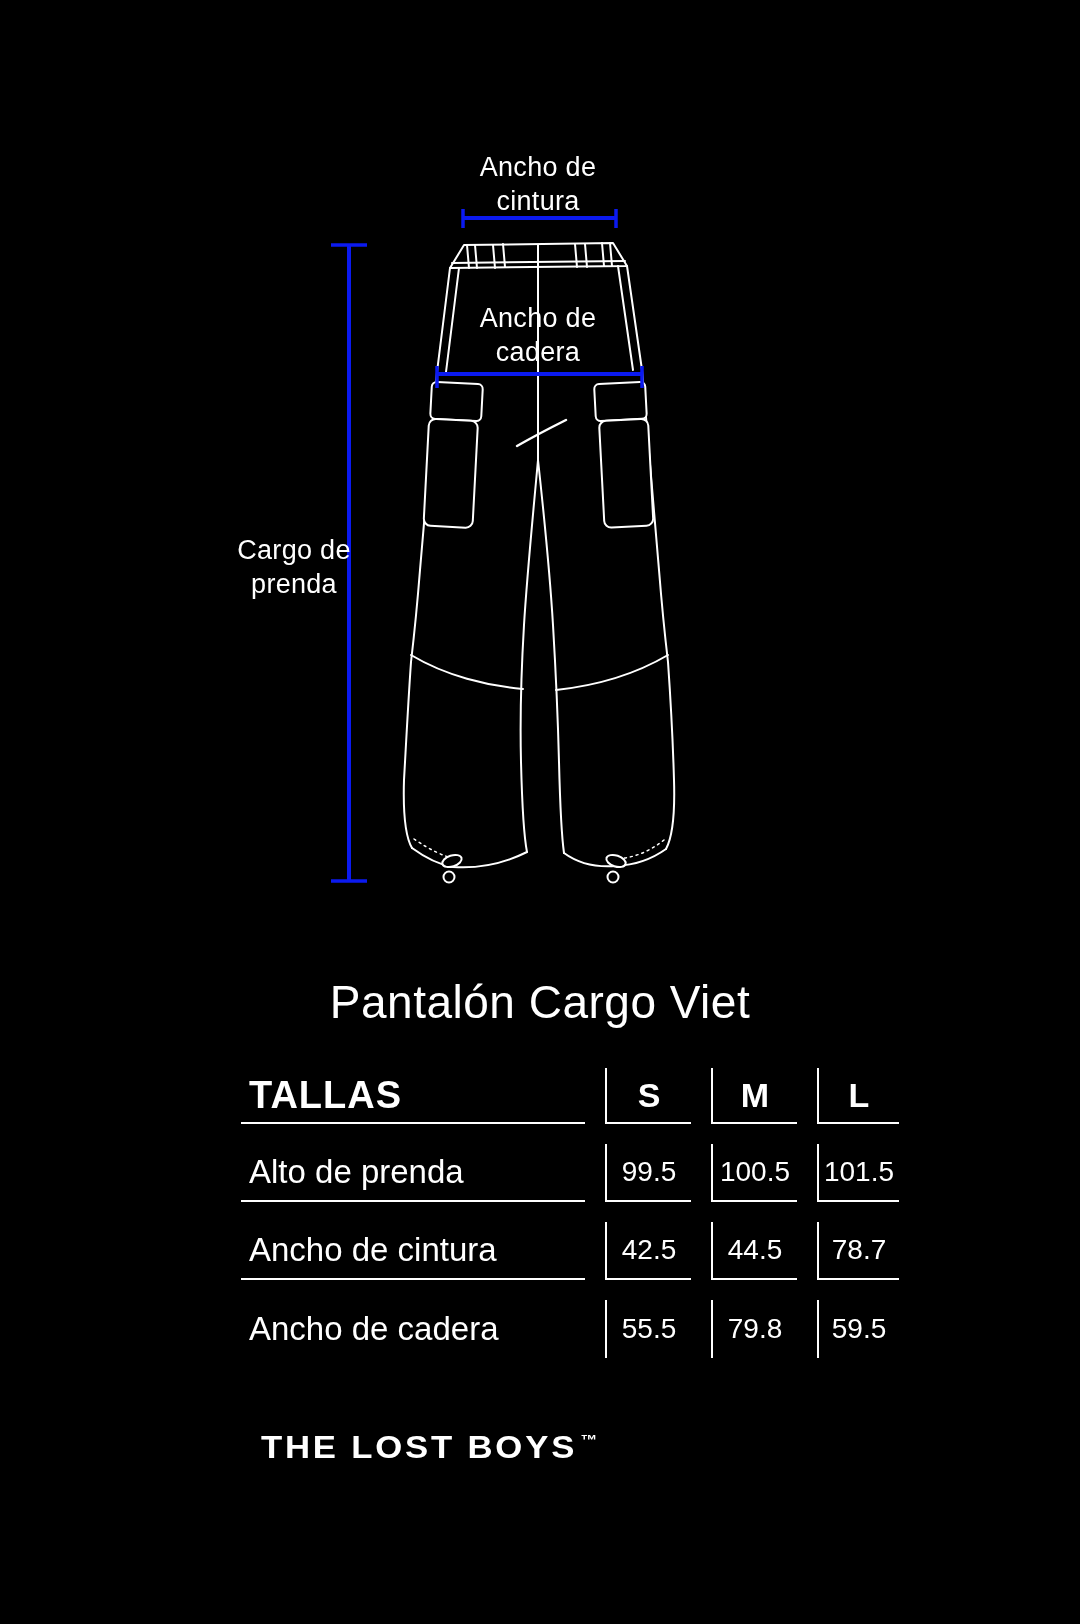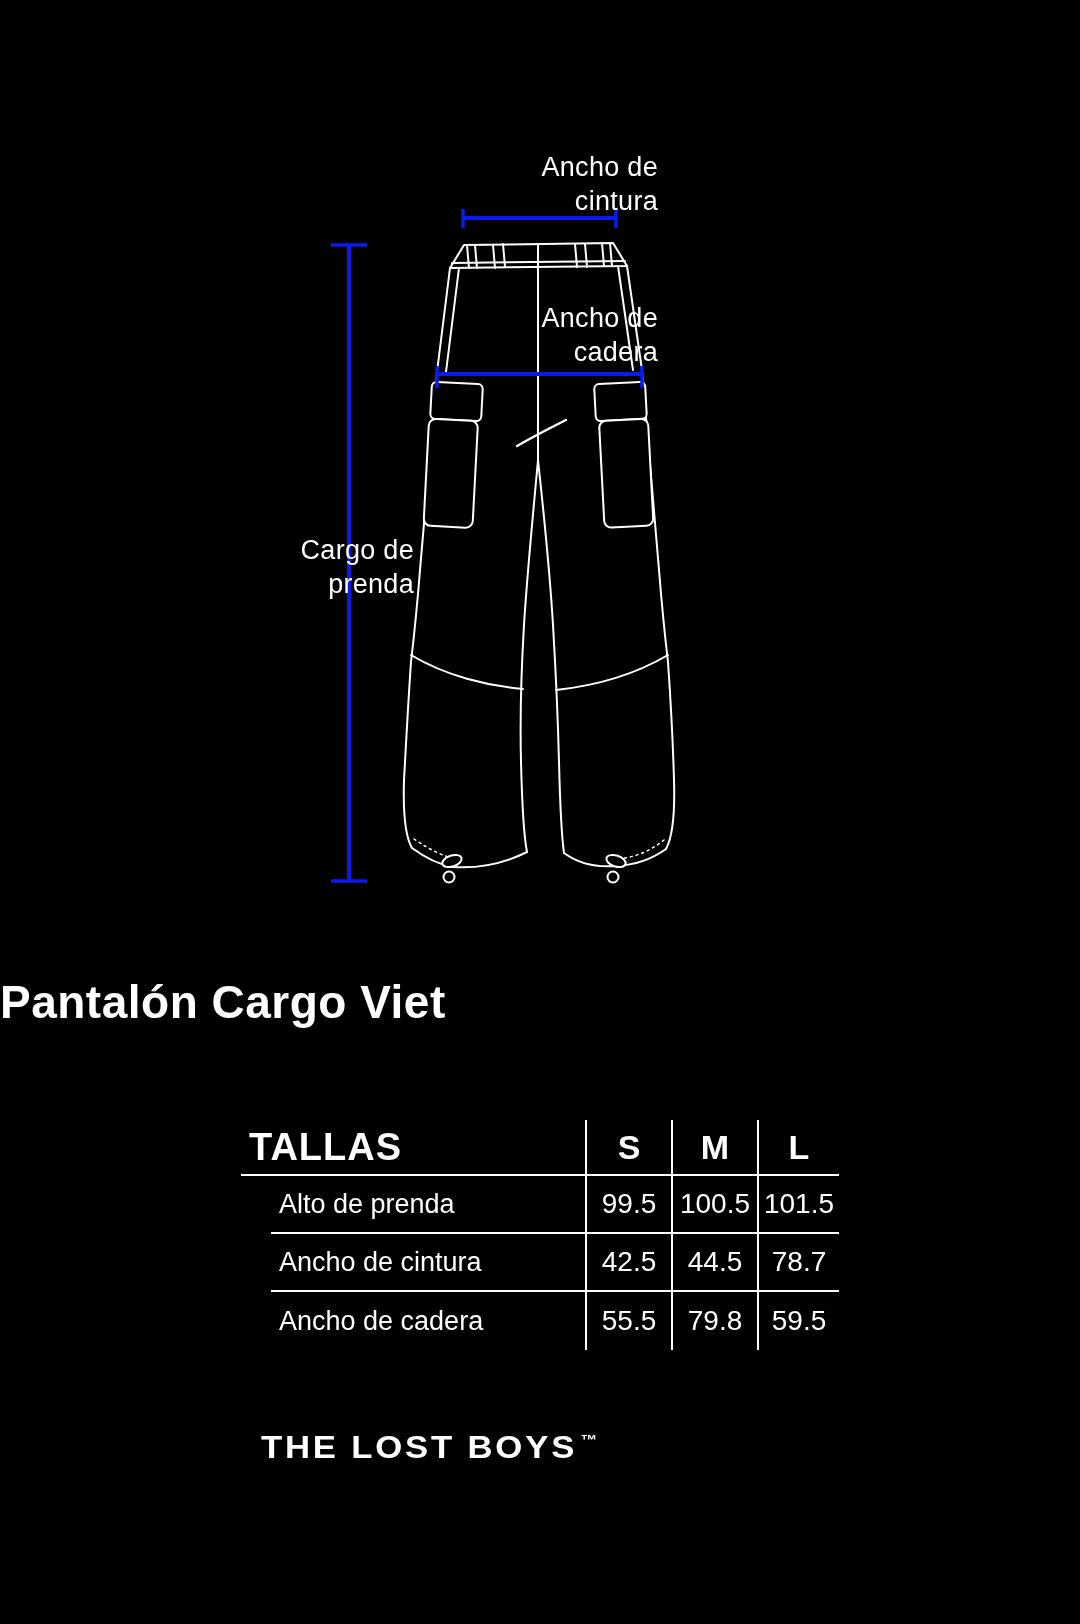--- a/index.html
+++ b/index.html
@@ -14,39 +14,40 @@
     font-family:"Liberation Sans",sans-serif;
   }
   .diagram{position:absolute;left:0;top:0;width:1080px;height:920px;}
   .sketch{stroke:var(--foreground);}
   .measure{stroke:var(--measure-blue);}
   .dash{stroke-dasharray:2 4;stroke-width:1.5;}
   .mlabel{
     position:absolute;text-align:center;font-size:27px;line-height:34px;
     font-weight:400;letter-spacing:.3px;color:var(--foreground);
   }
-  .mlabel span{display:block;text-align:right;}
+  .mlabel span{display:block;}
   .title{
-    position:absolute;left:0;top:976px;width:1080px;text-align:left;
-    font-size:46px;line-height:52px;font-weight:700;letter-spacing:.5px;
+    position:absolute;left:0;top:976px;width:1080px;text-align:center;
+    font-size:46px;line-height:52px;font-weight:400;letter-spacing:.5px;
   }
   .size-table{
-    position:absolute;left:241px;top:1120px;
+    position:absolute;left:241px;top:1068px;
     display:grid;
     grid-template-columns:344px 86px 86px 82px;
     grid-template-rows:56px 58px 58px 58px;
+    gap:20px;
   }
   .cell{display:flex;align-items:center;box-sizing:border-box;}
   .cell.center{justify-content:center;}
   .cell.lab{padding-left:8px;}
   .bb{border-bottom:2px solid var(--foreground);}
   .bl{border-left:2px solid var(--foreground);}
   .th-label{font-size:38px;font-weight:700;letter-spacing:1px;}
   .th-size{font-size:34px;font-weight:700;}
-  .td-label{font-size:27px;font-weight:400;margin-left:30px;}
+  .td-label{font-size:33px;font-weight:400;}
   .td-value{font-size:28px;font-weight:400;text-align:center;}
   .footer{position:absolute;left:0;top:1430px;width:858px;text-align:center;}
   .brand{
     display:inline-block;font-size:31px;font-weight:700;letter-spacing:2.5px;
     transform:scaleX(1.12);transform-origin:center;white-space:nowrap;
   }
   .tm{font-size:15px;position:relative;top:-13px;margin-left:3px;letter-spacing:0;font-weight:700;}
 </style>
 </head>
 <body>

